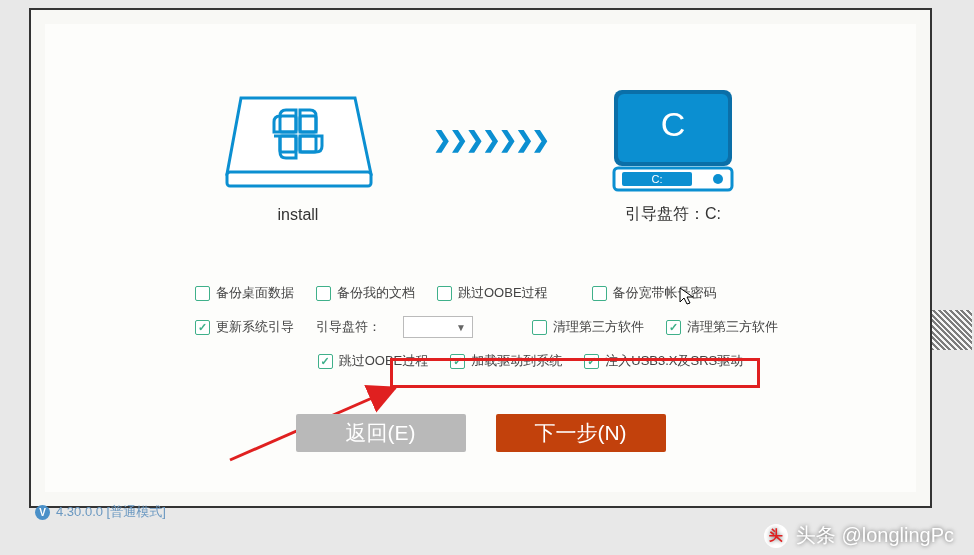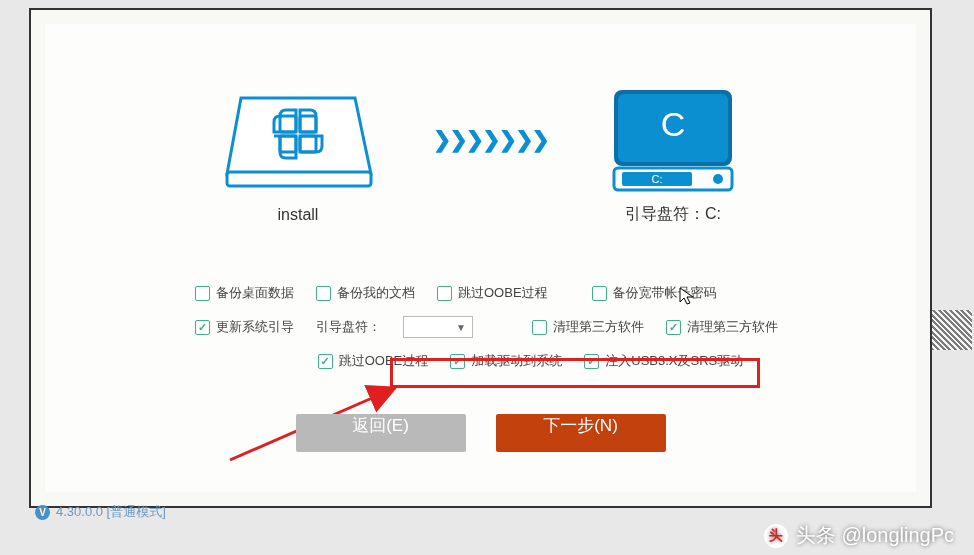--- a/index.html
+++ b/index.html
@@ -135,23 +135,23 @@
       justify-content: center;
       position: absolute;
       bottom: 40px;
       left: 0;
       right: 0;
     }
     .btn {
       width: 170px;
       height: 38px;
       display: flex;
-      align-items: flex-start;
-      justify-content: center;
-      font-size: 17px;
+      align-items: center;
+      justify-content: center;
+      font-size: 21px;
       border-radius: 2px;
       cursor: pointer;
     }
     .btn-back {
       background: #b9b9b9;
       color: #fff;
     }
     .btn-next {
       background: #c2410c;
       color: #fff;

